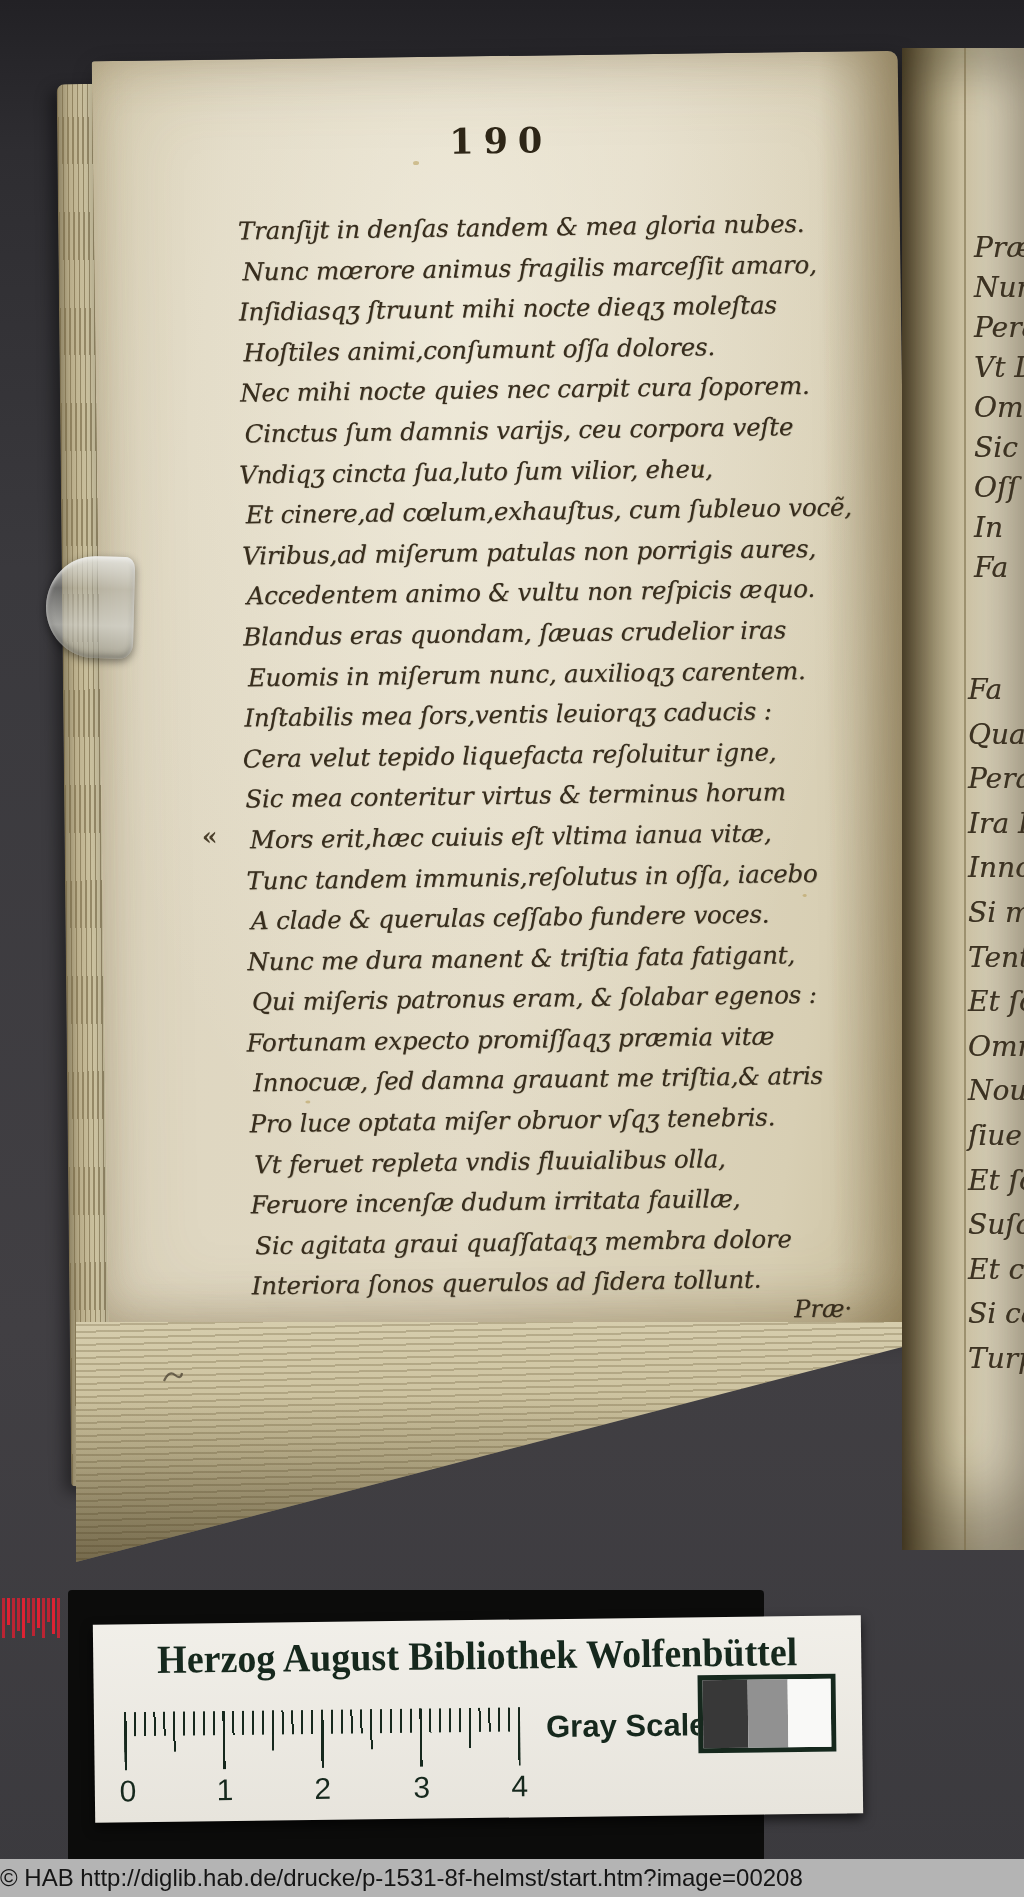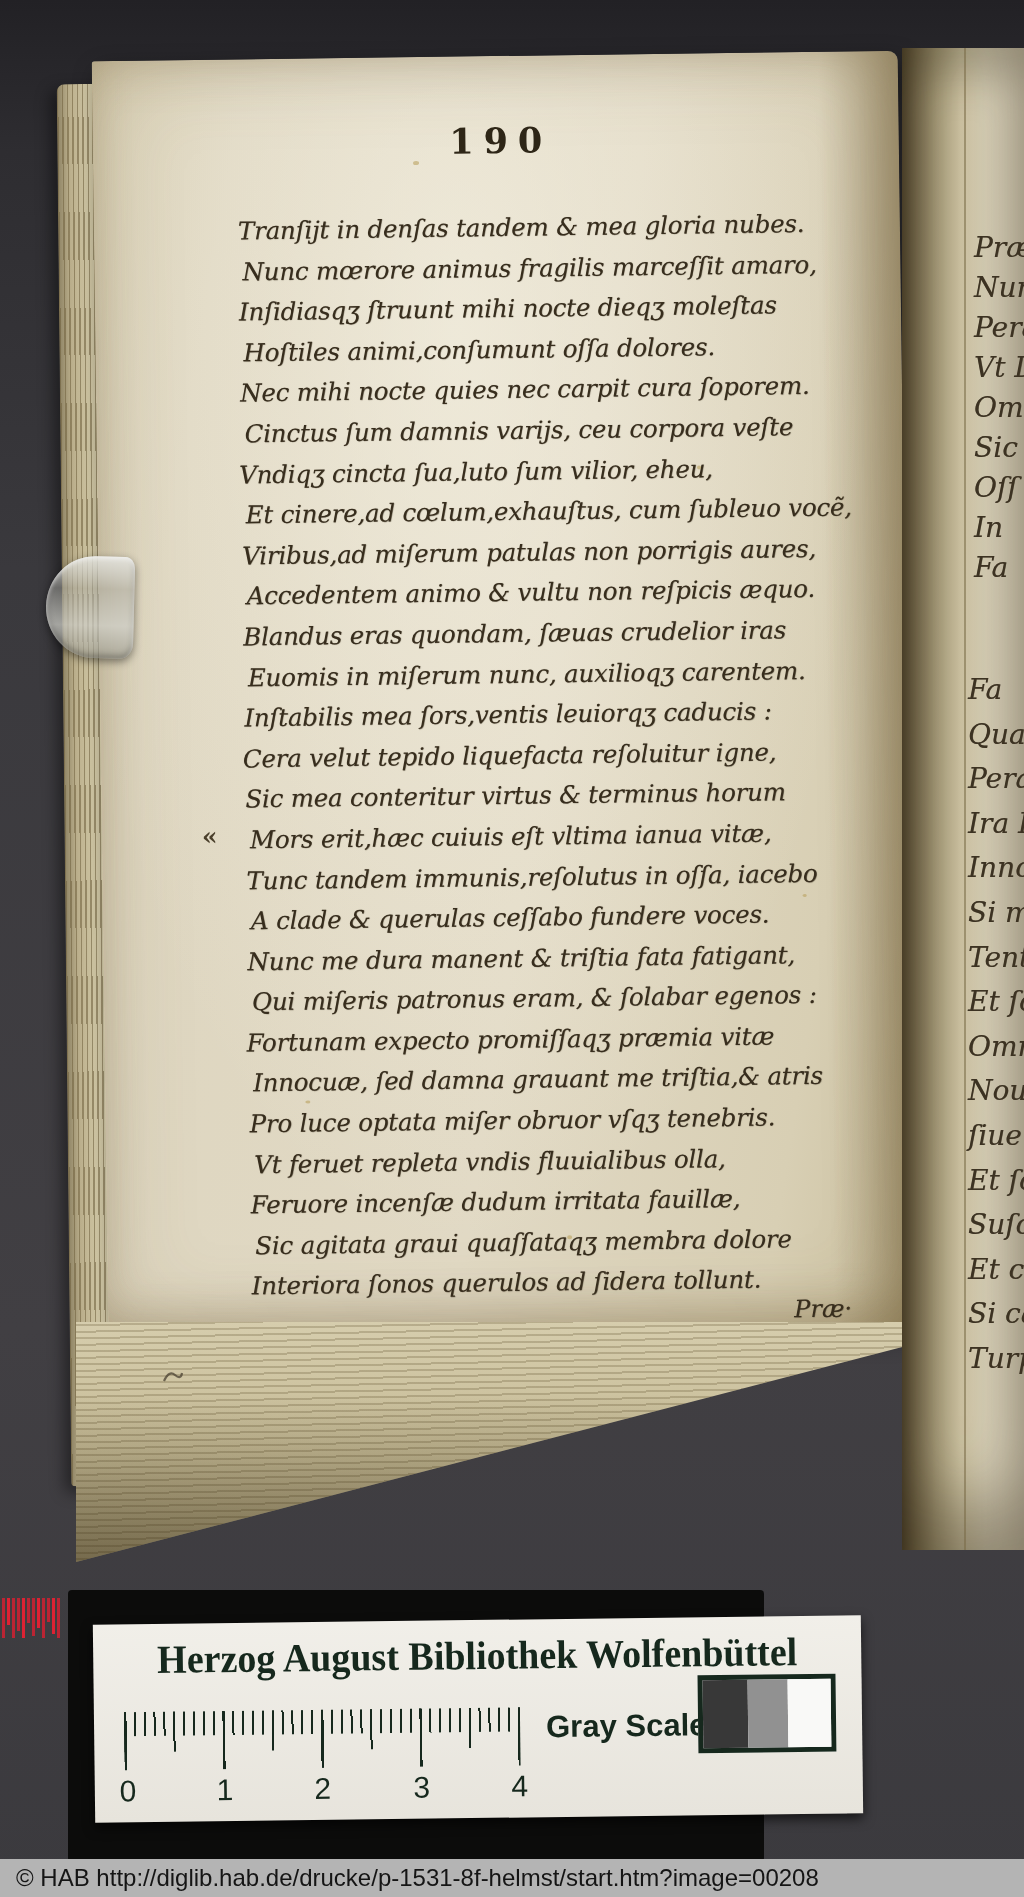--- a/index.html
+++ b/index.html
@@ -79,21 +79,21 @@
   .ruler-num:nth-child(1){left:3px}.ruler-num:nth-child(2){left:100px}.ruler-num:nth-child(3){left:198px}
   .ruler-num:nth-child(4){left:297px}.ruler-num:nth-child(5){left:395px}
   .gs-label{position:absolute;left:452px;top:90px;font-family:"Liberation Sans",sans-serif;
     font-weight:700;font-size:31px;color:#16281d;}
   .gs-patch{position:absolute;left:604px;top:58px;width:128px;height:68px;border:5px solid #16281d;
     background:#fff;display:flex;}
   .gs-dark{flex:1.1;background:#383838}.gs-mid{flex:1;background:#919191}.gs-light{flex:1.05;background:#f9f9f7}
   
   .footer{position:absolute;left:0;top:1859px;width:1024px;height:38px;background:#b4b4b4;
     display:flex;align-items:center;}
-  .footer-text{margin-left:16px;font-family:"Liberation Sans",sans-serif;font-size:24px;color:#151515;}
+  .footer-text{margin-left:0;font-family:"Liberation Sans",sans-serif;font-size:24px;color:#151515;}
 </style>
 </head>
 <body>
 
 <div class="scene">
 
   <div class="left-stack"></div>
 
   <div class="main-page">
     <div class="page-number">190</div>

